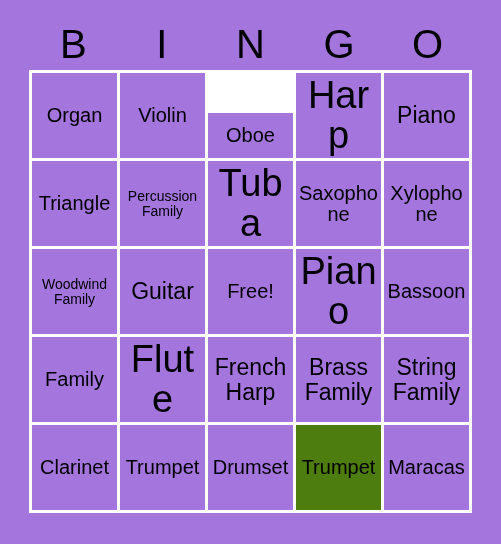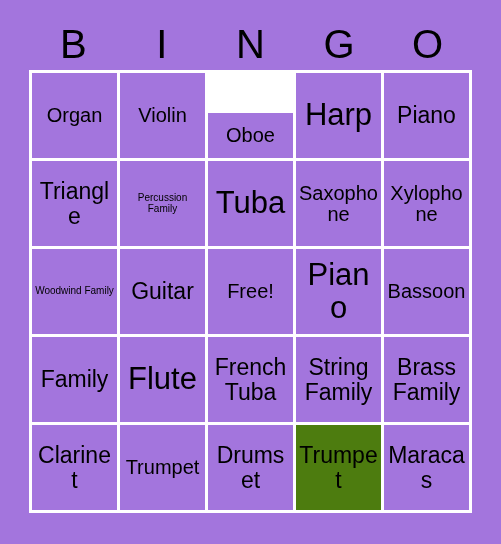--- a/index.html
+++ b/index.html
@@ -66,26 +66,26 @@
     justify-content: center;
     text-align: center;
     overflow: hidden;
     box-sizing: border-box;
     padding: 2px 3px;
     line-height: 1.05;
     user-select: none;
     word-break: break-word;
   }
   
-  .fs-xl  { font-size: 31px; }
+  .fs-xl  { font-size: 38px; }
   .fs-lg  { font-size: 20px; }
   .fs-md  { font-size: 23px; }
-  .fs-sm  { font-size: 23px; }
+  .fs-sm  { font-size: 20px; }
   .fs-xs  { font-size: 20px; }
-  .fs-xxs { font-size: 10px; }
+  .fs-xxs { font-size: 14px; }
 </style>
 </head>
 <body style="background: rgb(163, 117, 221);">
 
 <div id="card">
 
   <div id="header">
       <div class="header-letter" style="color: rgb(0, 0, 0);">B</div>
       <div class="header-letter" style="color: rgb(0, 0, 0);">I</div>
       <div class="header-letter" style="color: rgb(0, 0, 0);">N</div>
@@ -104,23 +104,23 @@
       <div class="cell fs-xl" style="background: rgb(163, 117, 221); color: rgb(0, 0, 0);">Tuba</div>
       <div class="cell fs-xs" style="background: rgb(163, 117, 221); color: rgb(0, 0, 0);">Saxophone</div>
       <div class="cell fs-xs" style="background: rgb(163, 117, 221); color: rgb(0, 0, 0);">Xylophone</div>
       <div class="cell fs-xxs" style="background: rgb(163, 117, 221); color: rgb(0, 0, 0);">Woodwind Family</div>
       <div class="cell fs-md" style="background: rgb(163, 117, 221); color: rgb(0, 0, 0);">Guitar</div>
       <div class="cell fs-lg" style="background: rgb(163, 117, 221); color: rgb(0, 0, 0);">Free!</div>
       <div class="cell fs-xl" style="background: rgb(163, 117, 221); color: rgb(0, 0, 0);">Piano</div>
       <div class="cell fs-xs" style="background: rgb(163, 117, 221); color: rgb(0, 0, 0);">Bassoon</div>
       <div class="cell fs-sm" style="background: rgb(163, 117, 221); color: rgb(0, 0, 0);">Family</div>
       <div class="cell fs-xl" style="background: rgb(163, 117, 221); color: rgb(0, 0, 0);">Flute</div>
-      <div class="cell fs-md" style="background: rgb(163, 117, 221); color: rgb(0, 0, 0);">French Tuba</div>
+      <div class="cell fs-md" style="background: rgb(163, 117, 221); color: rgb(0, 0, 0);">French Harp</div>
+      <div class="cell fs-md" style="background: rgb(163, 117, 221); color: rgb(0, 0, 0);">Brass Family</div>
       <div class="cell fs-md" style="background: rgb(163, 117, 221); color: rgb(0, 0, 0);">String Family</div>
-      <div class="cell fs-md" style="background: rgb(163, 117, 221); color: rgb(0, 0, 0);">Brass Family</div>
       <div class="cell fs-sm" style="background: rgb(163, 117, 221); color: rgb(0, 0, 0);">Clarinet</div>
       <div class="cell fs-xs" style="background: rgb(163, 117, 221); color: rgb(0, 0, 0);">Trumpet</div>
       <div class="cell fs-sm" style="background: rgb(163, 117, 221); color: rgb(0, 0, 0);">Drumset</div>
       <div class="cell fs-sm" style="background: #4d7c0f; color: rgb(0, 0, 0);">Trumpet</div>
       <div class="cell fs-sm" style="background: rgb(163, 117, 221); color: rgb(0, 0, 0);">Maracas</div>
     </div>
 
 </div>
 
 </body></html>

